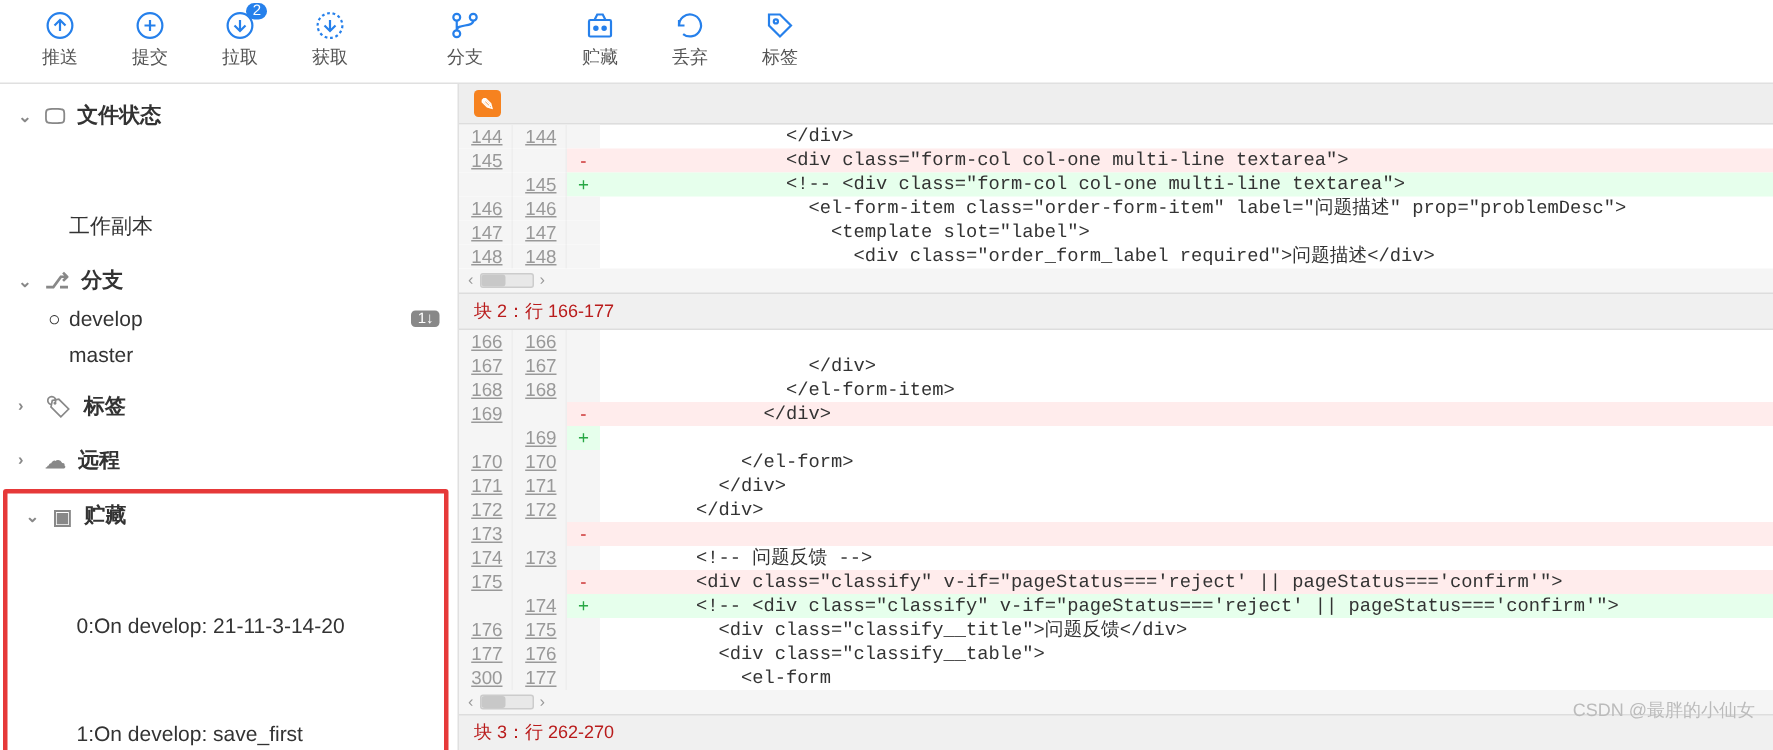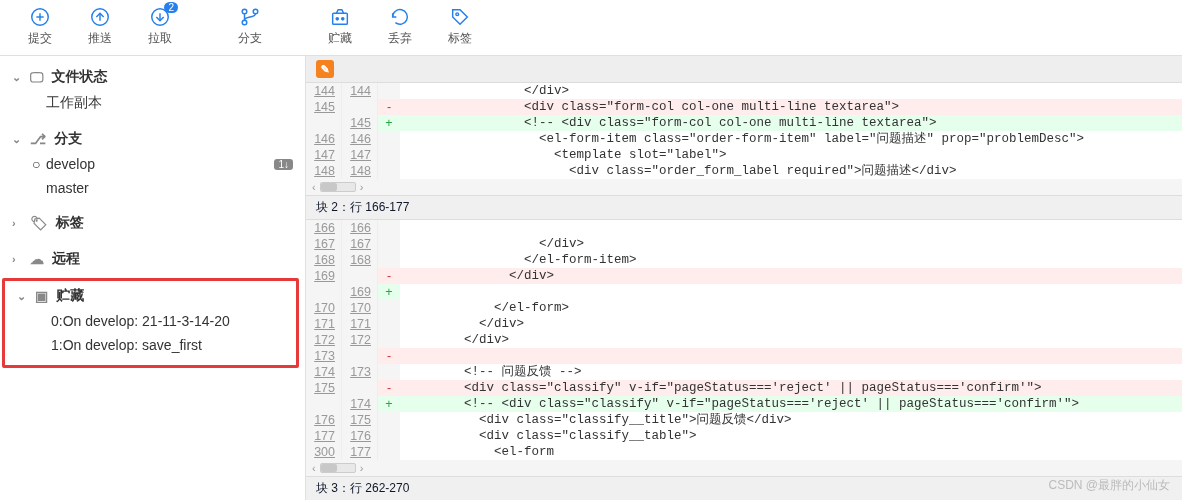--- a/index.html
+++ b/index.html
@@ -9,78 +9,88 @@
   .tb-btn .ico { color: #2680eb; font-size: 22px; height: 26px; display: flex; align-items: center; justify-content: center; }
   .tb-btn .lbl { font-size: 12px; color: #555; }
   .tb-gap { width: 30px; }
   .badge { position: absolute; top: -2px; right: 12px; background: #2680eb; color: #fff; font-size: 10px; border-radius: 8px; padding: 0 4px; }
   .main { display: flex; height: calc(100% - 56px); }
   .sidebar { width: 305px; padding: 8px 0; font-size: 14px; overflow: hidden; }
   .sb-sec { padding: 4px 12px; display: flex; align-items: center; gap: 8px; color: #333; cursor: pointer; }
   .sb-sec .chev { color: #888; font-size: 11px; width: 10px; }
   .sb-sec .ico { color: #888; font-size: 14px; }
   .sb-sec.bold { font-weight: 600; }
-  .sb-child { padding: 4px 12px 4px 46px; color: #333; cursor: pointer; }
+  .sb-child { padding: 4px 12px 4px 46px; color: #333; cursor: pointer; margin-top: 48px; }
   .sb-branch { padding: 4px 12px 4px 32px; display: flex; align-items: center; gap: 6px; }
   .sb-branch .dot { width: 8px; text-align: center; }
   .count-badge { margin-left: auto; background: #888; color: #fff; font-size: 10px; border-radius: 3px; padding: 0 4px; }
   .red-box { border: 3px solid #e63939; margin: 6px 6px 6px 2px; padding: 2px 0 8px 0; border-radius: 2px; }
   .content { flex: 1; display: flex; flex-direction: column; overflow: hidden; border-left: 1px solid #e0e0e0; }
   .file-header { background: #eee; padding: 4px 10px; display: flex; align-items: center; gap: 8px; font-size: 13px; color: #555; border-bottom: 1px solid #ddd; }
   .file-header .file-ico { width: 18px; height: 18px; background: #f6821f; border-radius: 3px; display: flex; align-items: center; justify-content: center; color: #fff; font-size: 11px; font-weight: bold; }
   .diff-pane { overflow: hidden; }
   .code-row { display: flex; font-family: "Consolas", monospace; font-size: 12.5px; line-height: 16px; height: 16px; white-space: pre; }
   .ln { width: 36px; text-align: right; padding-right: 6px; color: #999; background: #f5f5f5; border-right: 1px solid #eee; flex-shrink: 0; text-decoration: underline; }
   .gutter { width: 22px; text-align: center; background: #f5f5f5; flex-shrink: 0; }
   .code { flex: 1; padding-left: 4px; color: #333; overflow: hidden; font-family: Liberation Mono, monospace; }
   .del .gutter, .del .code { background: #ffecec; }
   .del .gutter { color: #c33; }
   .add .gutter, .add .code { background: #e6ffec; }
   .add .gutter { color: #28a745; }
-  .hunk-hdr { background: #f0f0f0; font-size: 12px; color: #0f172a; padding: 3px 10px; border-top: 1px solid #ddd; border-bottom: 1px solid #ddd; }
+  .hunk-hdr { background: #f0f0f0; font-size: 12px; color: #b91c1c; padding: 3px 10px; border-top: 1px solid #ddd; border-bottom: 1px solid #ddd; }
   .hscroll { background: #f5f5f5; padding: 2px 6px; display: flex; align-items: center; gap: 4px; color: #999; font-size: 11px; }
   .hscroll .track { flex: 0 0 36px; height: 10px; background: #e8e8e8; border: 1px solid #ccc; border-radius: 2px; position: relative; }
   .hscroll .thumb { position: absolute; left: 0; width: 16px; height: 100%; background: #c8c8c8; border-radius: 2px; }
-  .watermark { position: absolute; bottom: 6px; right: 12px; color: #bbb; font-size: 12px; }
+  .watermark { position: absolute; bottom: 18px; right: 12px; color: #bbb; font-size: 12px; }
   svg { display: block; }
 </style>
 </head>
 <body>
 
 <div class="toolbar">
   <div class="tb-btn">
     <span class="ico">
         <svg width="22" height="22" viewBox="0 0 24 24" fill="none" stroke="currentColor" stroke-width="1.6">
           <circle cx="12" cy="12" r="9"></circle>
+          <polyline points="8 12 12 8 16 12"></polyline>
+          <line x1="12" y1="8" x2="12" y2="16"></line>
+        </svg>
+      </span>
+    <span class="lbl">推送</span>
+  </div>
+  <div class="tb-btn">
+    <span class="ico">
+        <svg width="22" height="22" viewBox="0 0 24 24" fill="none" stroke="currentColor" stroke-width="1.6">
+          <circle cx="12" cy="12" r="9"></circle>
           <line x1="12" y1="8" x2="12" y2="16"></line>
           <line x1="8" y1="12" x2="16" y2="12"></line>
         </svg>
       </span>
     <span class="lbl">提交</span>
   </div>
   <div class="tb-btn">
-    <span class="ico">
-        <svg width="22" height="22" viewBox="0 0 24 24" fill="none" stroke="currentColor" stroke-width="1.6">
-          <circle cx="12" cy="12" r="9"></circle>
-          <polyline points="8 12 12 8 16 12"></polyline>
-          <line x1="12" y1="8" x2="12" y2="16"></line>
-        </svg>
-      </span>
-    <span class="lbl">推送</span>
-  </div>
-  <div class="tb-btn">
     <span class="badge">2</span>
     <span class="ico">
         <svg width="22" height="22" viewBox="0 0 24 24" fill="none" stroke="currentColor" stroke-width="1.6">
           <circle cx="12" cy="12" r="9"></circle>
           <polyline points="8 12 12 16 16 12"></polyline>
           <line x1="12" y1="8" x2="12" y2="16"></line>
         </svg>
       </span>
     <span class="lbl">拉取</span>
+  </div>
+  <div class="tb-btn">
+    <span class="ico">
+        <svg width="22" height="22" viewBox="0 0 24 24" fill="none" stroke="currentColor" stroke-width="1.6" stroke-dasharray="2 2">
+          <circle cx="12" cy="12" r="9"></circle>
+          <polyline stroke-dasharray="0" points="8 12 12 16 16 12"></polyline>
+          <line stroke-dasharray="0" x1="12" y1="8" x2="12" y2="16"></line>
+        </svg>
+      </span>
+    <span class="lbl">获取</span>
   </div>
   <div class="tb-gap"></div>
   <div class="tb-btn">
     <span class="ico">
         <svg width="22" height="22" viewBox="0 0 24 24" fill="none" stroke="currentColor" stroke-width="1.6">
           <circle cx="6" cy="6" r="2.5"></circle>
           <circle cx="6" cy="18" r="2.5"></circle>
           <circle cx="18" cy="6" r="2.5"></circle>
           <path d="M6 8.5v7M18 8.5c0 5-12 2-12 7"></path>
         </svg>

